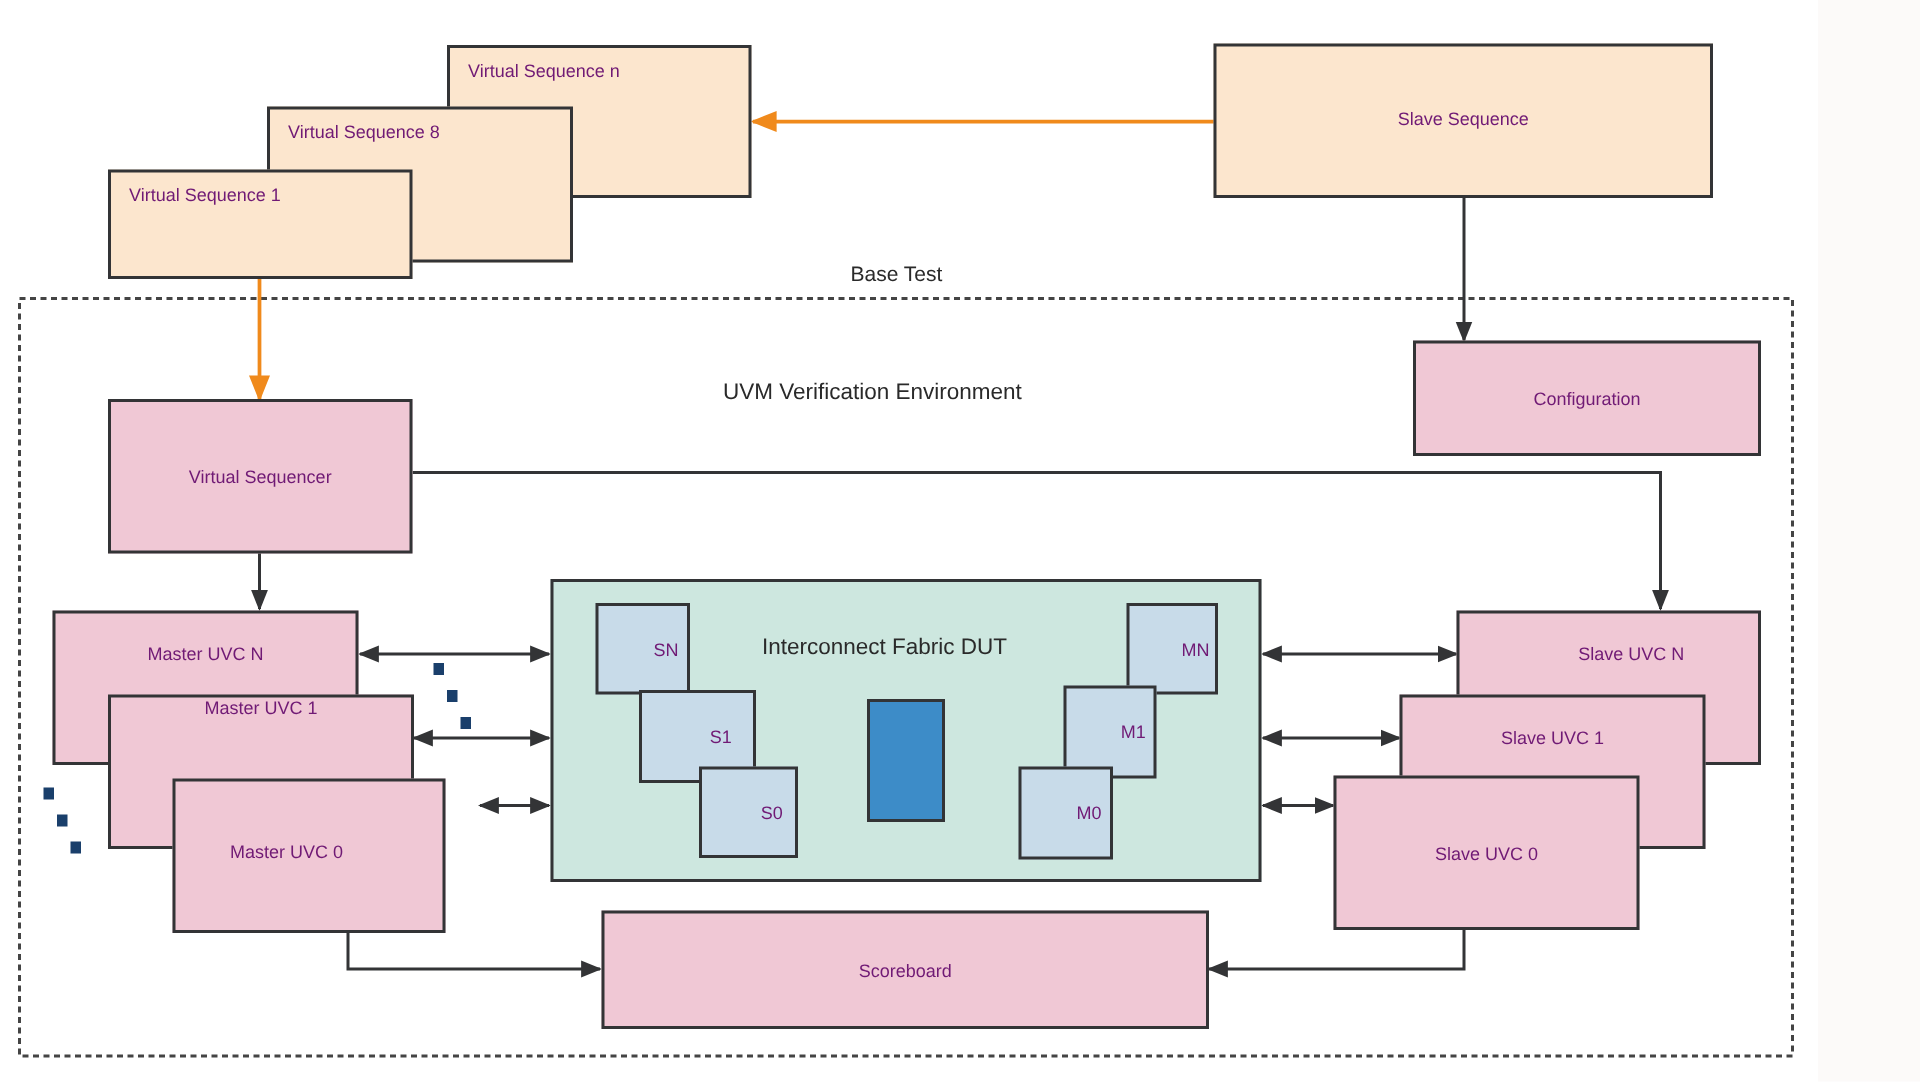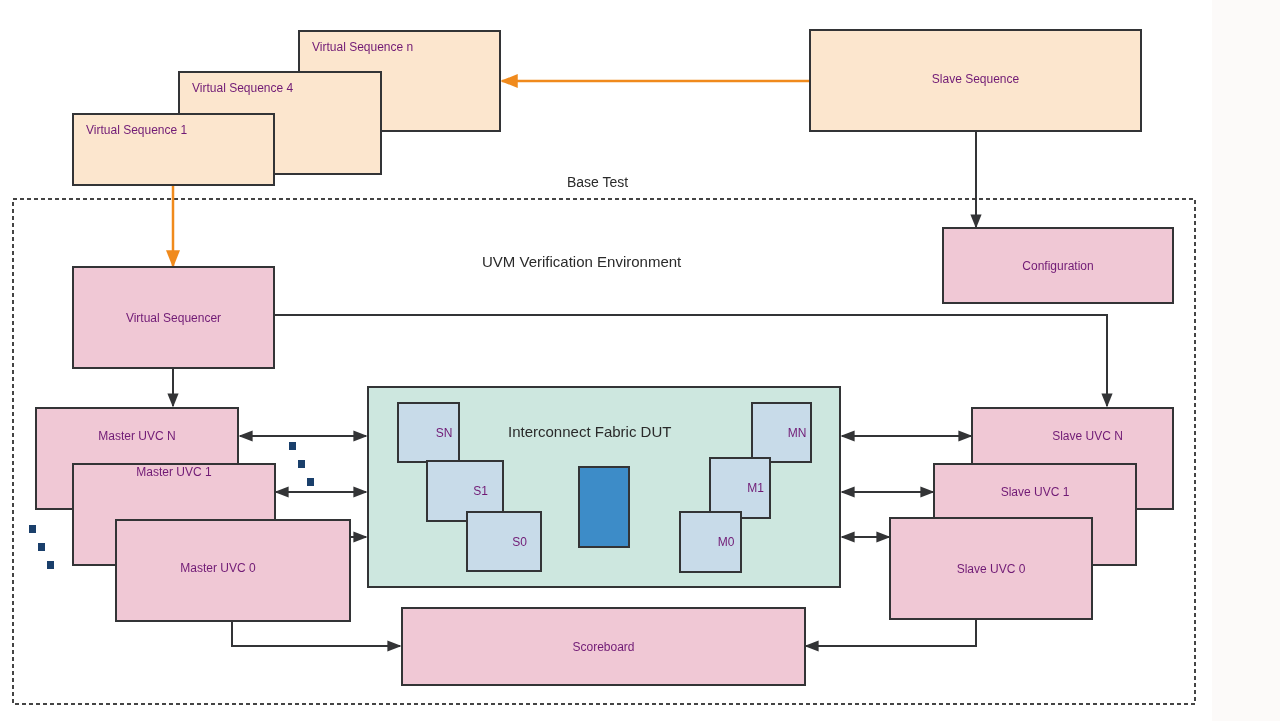--- a/index.html
+++ b/index.html
@@ -60,21 +60,21 @@
   <line x1="632" y1="525" x2="678" y2="525" stroke="#2a6fb5" stroke-width="2" marker-start="url(#ahb)" marker-end="url(#ahb)"></line>
 
   <polyline points="232,620 232,646 400,646" fill="none" stroke="#333436" stroke-width="2" marker-end="url(#ah)"></polyline>
   <polyline points="976,618 976,646 806,646" fill="none" stroke="#333436" stroke-width="2" marker-end="url(#ah)"></polyline>
 </svg>
 
 <div class="box tan top-left" style="left:298px;top:30px;width:203px;height:102px;">
     <span>Virtual Sequence n</span>
   </div>
 <div class="box tan top-left" style="left:178px;top:71px;width:204px;height:104px;">
-    <span>Virtual Sequence 4</span>
+    <span>Virtual Sequence 8</span>
   </div>
 <div class="box tan top-left" style="left:72px;top:113px;width:203px;height:73px;">
     <span>Virtual Sequence 1</span>
   </div>
 <div class="box tan" style="left:809px;top:29px;width:333px;height:103px;">
     <span style="margin-bottom:4px">Slave Sequence</span>
   </div>
 
 <div class="label" style="left:567px;top:174px;font-size:14px;">Base Test</div>
 <div class="label" style="left:482px;top:253px;">UVM Verification Environment</div>
@@ -85,21 +85,21 @@
 <div class="box pink" style="left:72px;top:266px;width:203px;height:103px;">
     <span>Virtual Sequencer</span>
   </div>
 
 <div class="box pink" style="left:35px;top:407px;width:204px;height:103px;align-items:flex-start;padding-top:20px;">
     <span>Master UVC N</span>
   </div>
 <div class="box pink" style="left:72px;top:463px;width:204px;height:103px;align-items:flex-start;">
     <span>Master UVC 1</span>
   </div>
-<div class="box pink" style="left:115px;top:519px;width:236px;height:103px;align-items:flex-start;padding-top:40px;padding-right:30px;">
+<div class="box pink" style="left:115px;top:519px;width:182px;height:103px;align-items:flex-start;padding-top:40px;padding-right:30px;">
     <span>Master UVC 0</span>
   </div>
 
 <div class="box pink" style="left:971px;top:407px;width:203px;height:103px;align-items:flex-start;padding-top:20px;padding-left:30px;">
     <span>Slave UVC N</span>
   </div>
 <div class="box pink" style="left:933px;top:463px;width:204px;height:103px;align-items:flex-start;padding-top:20px;">
     <span>Slave UVC 1</span>
   </div>
 <div class="box pink" style="left:889px;top:517px;width:204px;height:103px;">
@@ -114,21 +114,21 @@
 <div class="dot" style="left:47px;top:561px;"></div>
 
 <div class="box teal" style="left:367px;top:386px;width:474px;height:202px;"></div>
 <div class="label" style="left:508px;top:423px;">Interconnect Fabric DUT</div>
 <div class="box lblue" style="left:397px;top:402px;width:63px;height:61px;">
     <span>SN</span>
   </div>
 <div class="box lblue" style="left:426px;top:460px;width:78px;height:62px;">
     <span>S1</span>
   </div>
-<div class="box lblue" style="left:466px;top:511px;width:76px;height:61px;">
+<div class="box lblue" style="left:466px;top:511px;width:66px;height:61px;">
     <span>S0</span>
   </div>
 <div class="box lblue" style="left:751px;top:402px;width:61px;height:61px;">
     <span>MN</span>
   </div>
 <div class="box lblue" style="left:709px;top:457px;width:62px;height:62px;">
     <span>M1</span>
   </div>
 <div class="box lblue" style="left:679px;top:511px;width:63px;height:62px;">
     <span>M0</span>

